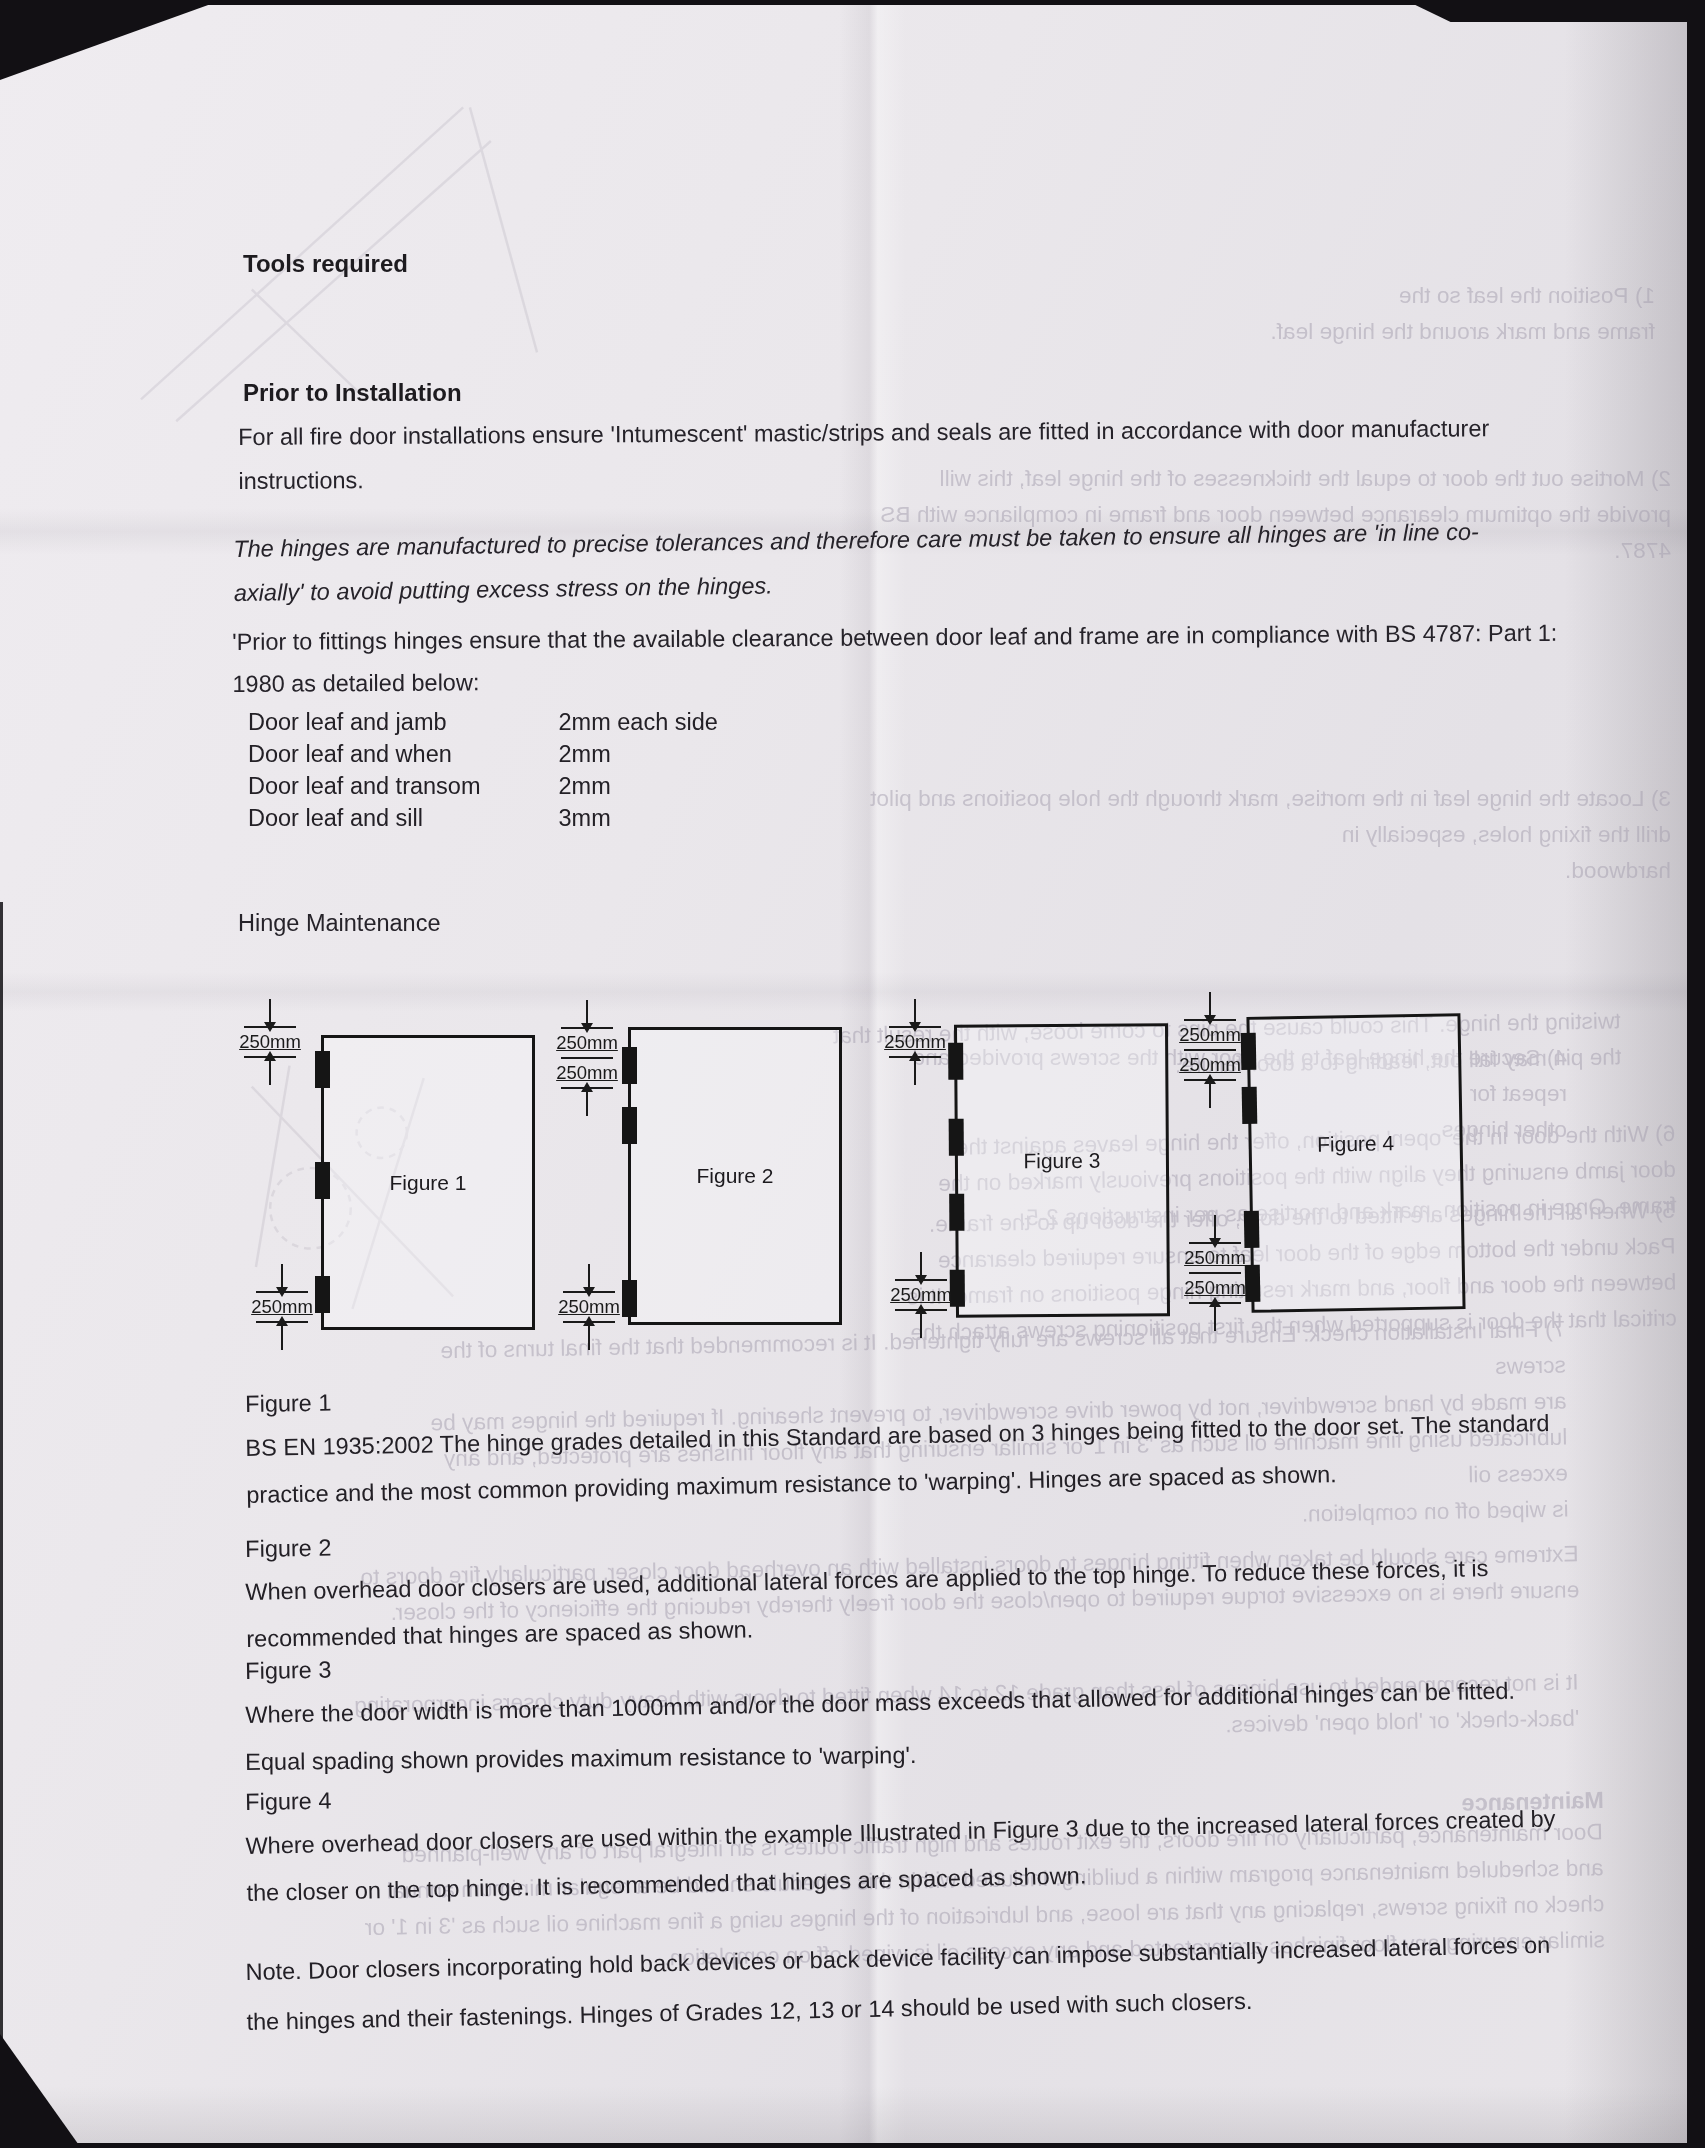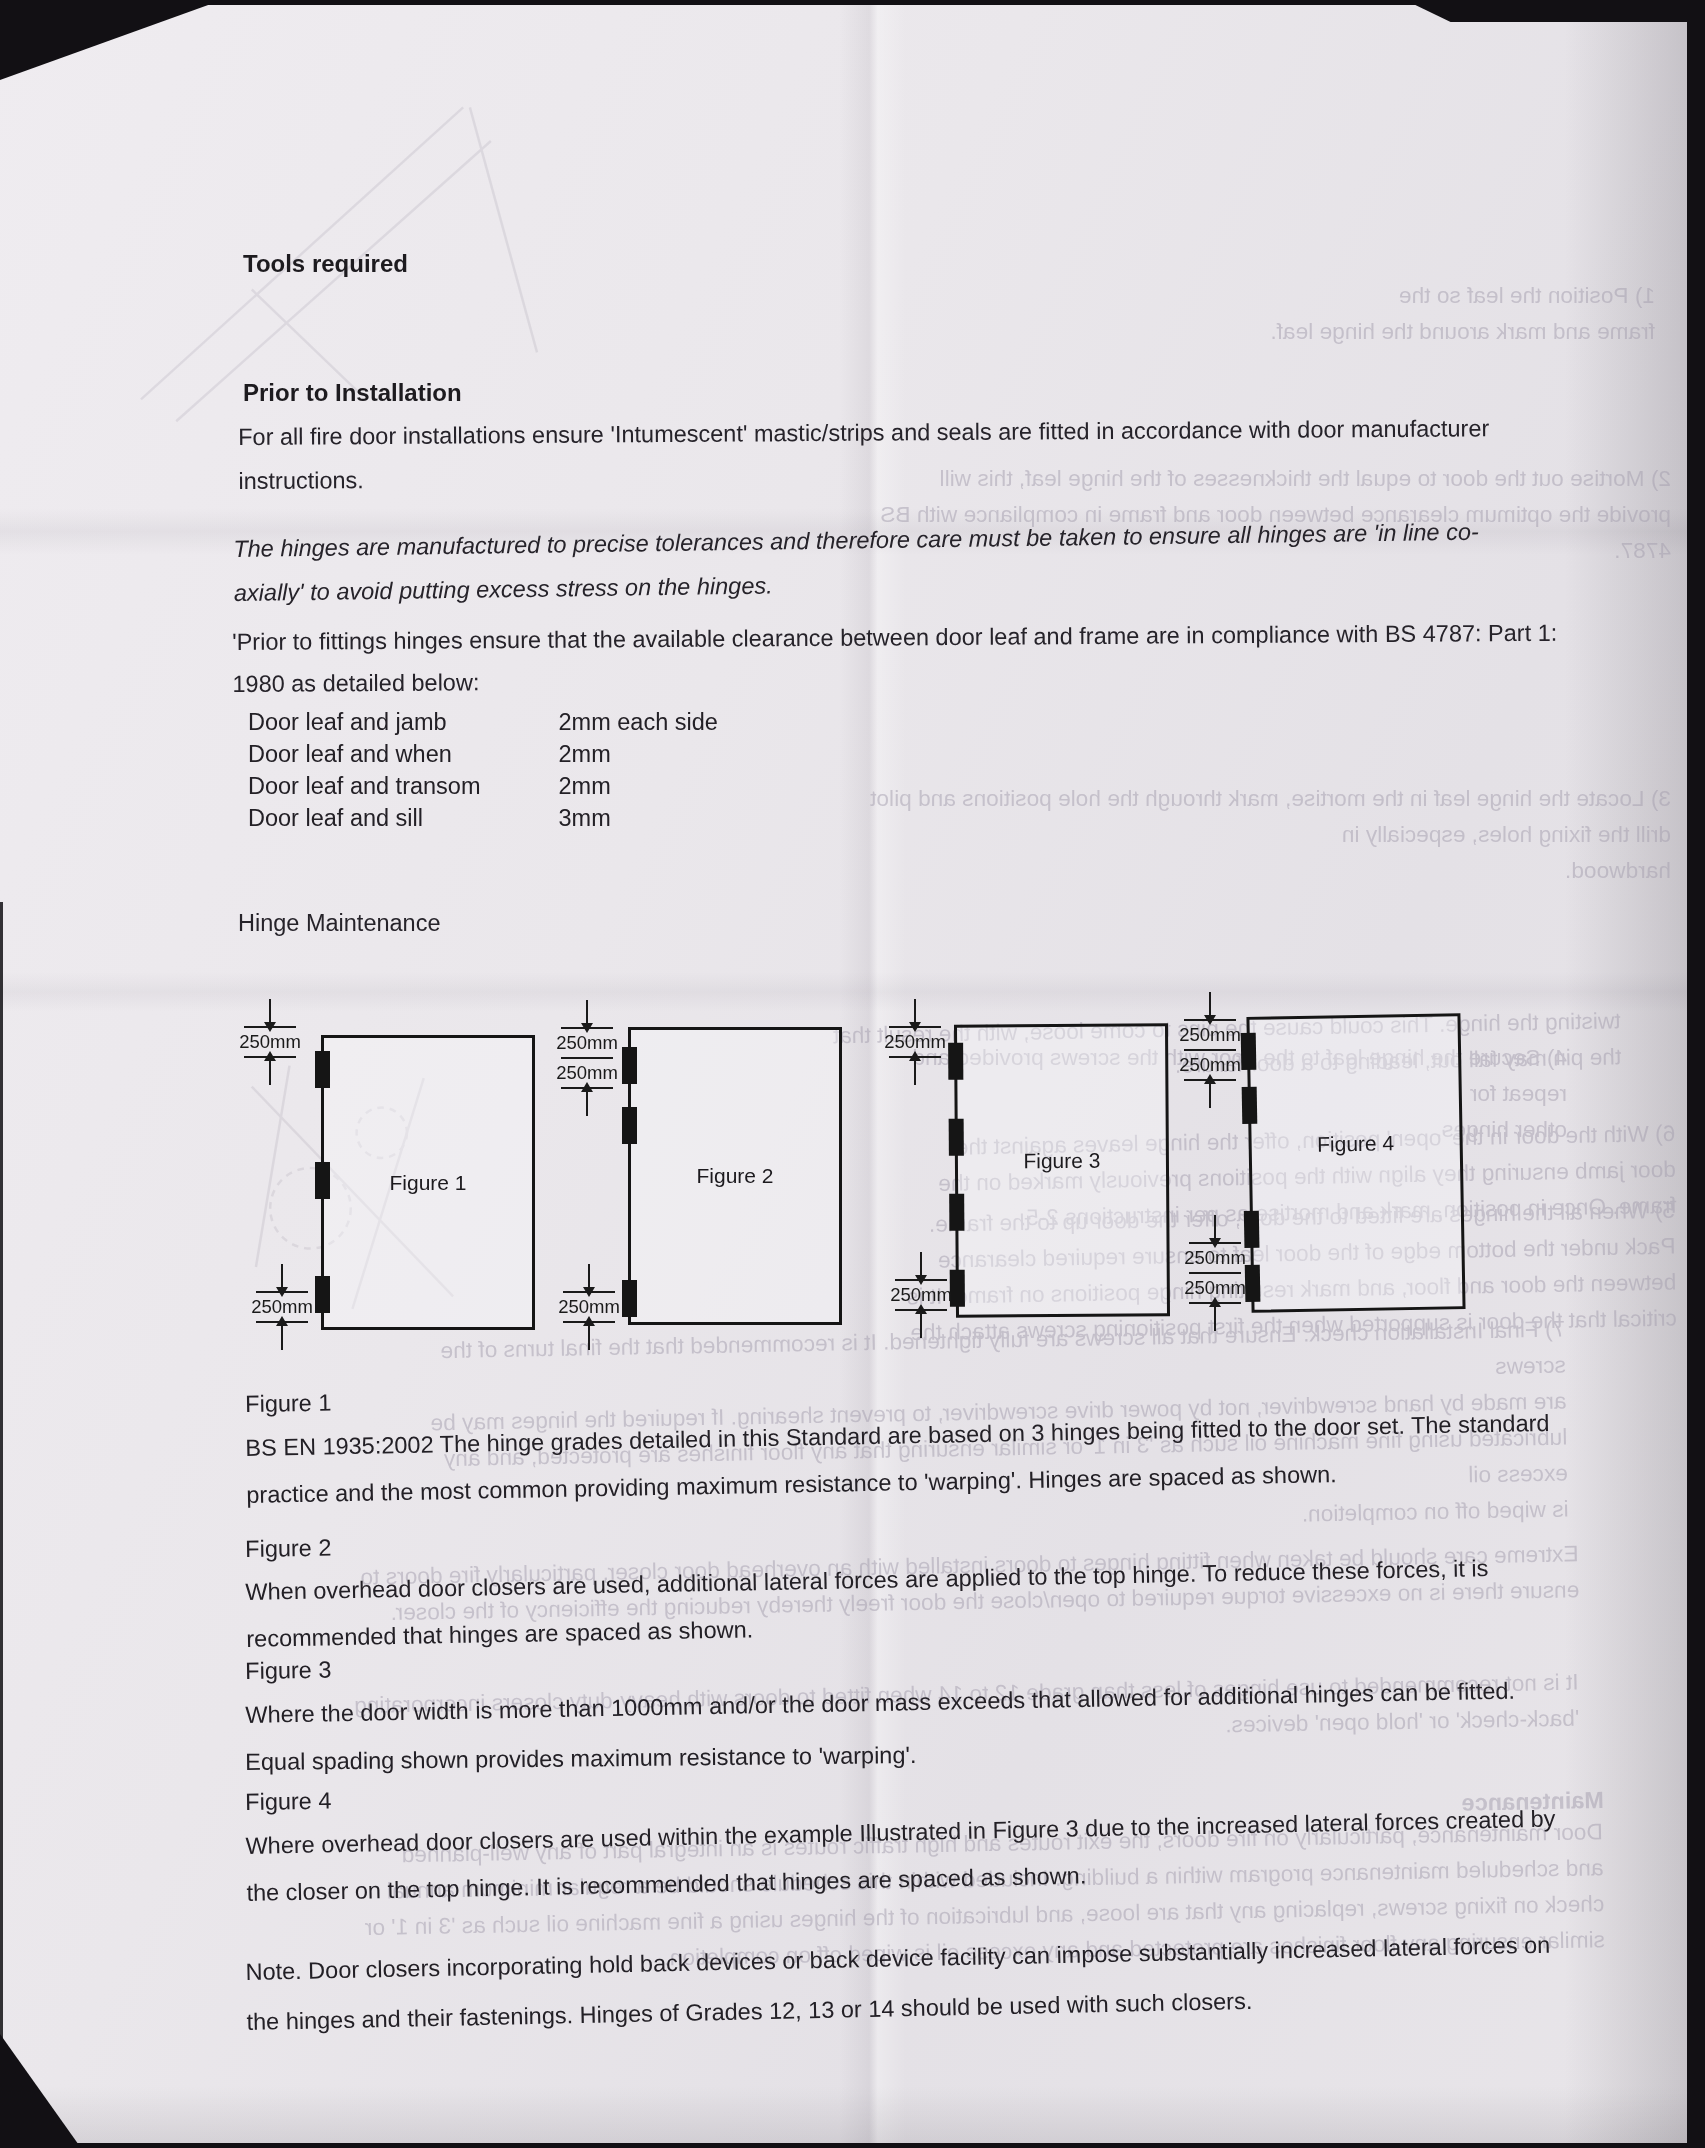--- a/index.html
+++ b/index.html
@@ -41,21 +41,21 @@
     display:flex;align-items:center;justify-content:center;}
   .flabel{font-size:21px;color:#1c1a1e;}
   .hinge{position:absolute;left:-9.2px;width:15px;height:37px;background:#151515;}
   .dim{position:absolute;width:84px;display:flex;flex-direction:column;align-items:center;z-index:3;}
   .vline{width:2.5px;height:25px;background:#1a1a1a;position:relative;}
   .vline.down::after{content:"";position:absolute;left:50%;bottom:-8.4px;transform:translateX(-50%);
     border:6.7px solid transparent;border-bottom:0;border-top:10px solid #1a1a1a;}
   .vline.up::before{content:"";position:absolute;left:50%;top:-8.4px;transform:translateX(-50%);
     border:6.7px solid transparent;border-top:0;border-bottom:10px solid #1a1a1a;}
   .tick{width:52px;height:2.5px;background:#1a1a1a;margin:1.7px 0;}
-  .dlabel{font-size:18.5px;line-height:1.3;color:#1a1a1a;}
+  .dlabel{font-size:18.5px;line-height:1.3;color:#1a1a1a;text-decoration:underline;}
   
   .edge{position:absolute;z-index:6;background:#121014;}
   .edge-top{top:0;left:0;width:100%;height:5px;}
   .edge-bottom{bottom:0;left:0;width:100%;height:5px;}
   .edge-right{top:0;right:0;width:18.5px;height:100%;}
   .edge-left{top:42%;left:0;width:3.4px;height:58%;opacity:0.85;}
   .corner-tl{top:0;left:0;width:222px;height:80px;clip-path:polygon(0 0,100% 0,0 100%);}
   .wedge-tr{top:0;right:15px;width:285px;height:22px;clip-path:polygon(0 0,100% 0,100% 100%,16% 100%);}
   .corner-bl{bottom:0;left:0;width:81px;height:114px;clip-path:polygon(0 0,0 100%,100% 100%);}
 </style>

